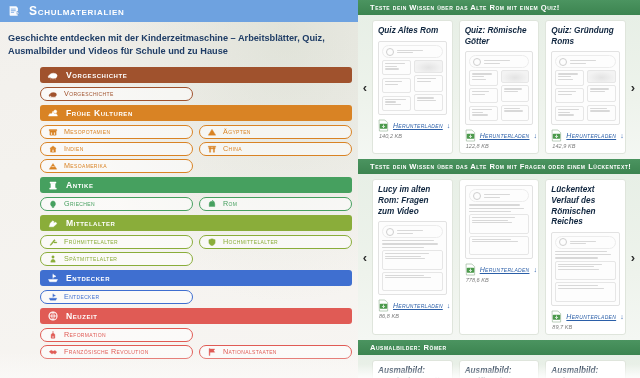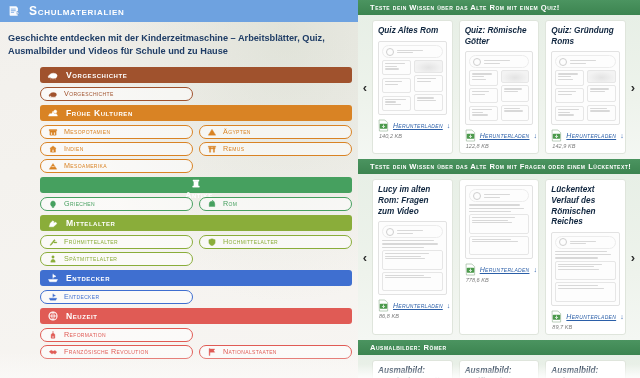--- a/index.html
+++ b/index.html
@@ -332,37 +332,37 @@
           </div>
           <div class="sub-chip" style="border-color: rgb(217, 131, 36); color: rgb(217, 131, 36);">
             <span class="sub-ico">
               <svg viewBox="0 0 16 16" width="10" height="10" fill="#d98324" stroke="#d98324" stroke-width=".6" stroke-linejoin="round">
                 <rect x="2" y="3.6" width="12" height="1.6"></rect>
                 <rect x="4" y="5.2" width="1.8" height="8"></rect>
                 <rect x="10.2" y="5.2" width="1.8" height="8"></rect>
                 <rect x="3" y="6.6" width="10" height="1.2"></rect>
               </svg>
             </span>
-            <span class="sub-label">Remus</span>
+            <span class="sub-label">China</span>
           </div>
         </div>
         <div class="sub-row">
           <div class="sub-chip" style="border-color: rgb(217, 131, 36); color: rgb(217, 131, 36);">
             <span class="sub-ico">
               <svg viewBox="0 0 16 16" width="10" height="10" fill="#d98324" stroke="#d98324" stroke-width=".6" stroke-linejoin="round">
                 <path d="M8 4l6 9H2z"></path>
                 <path d="M5.6 9h4.8" stroke="#fff" stroke-width="1"></path>
               </svg>
             </span>
             <span class="sub-label">Mesoamerika</span>
           </div>
         </div>
       </div>
       <div class="cat-group">
-        <div class="cat-header" style="background: rgb(70, 160, 95); flex-direction: column;">
+        <div class="cat-header" style="background: rgb(70, 160, 95);">
           <span class="cat-ico">
             <svg viewBox="0 0 16 16" width="12" height="12" fill="#ffffff" stroke="#ffffff" stroke-width=".6" stroke-linejoin="round">
               <rect x="4" y="4" width="8" height="1.6"></rect>
               <rect x="5.2" y="5.6" width="5.6" height="6.4"></rect>
               <rect x="3.6" y="12" width="8.8" height="1.6"></rect>
             </svg>
           </span>
           <span class="cat-label">Antike</span>
         </div>
         <div class="sub-row">

